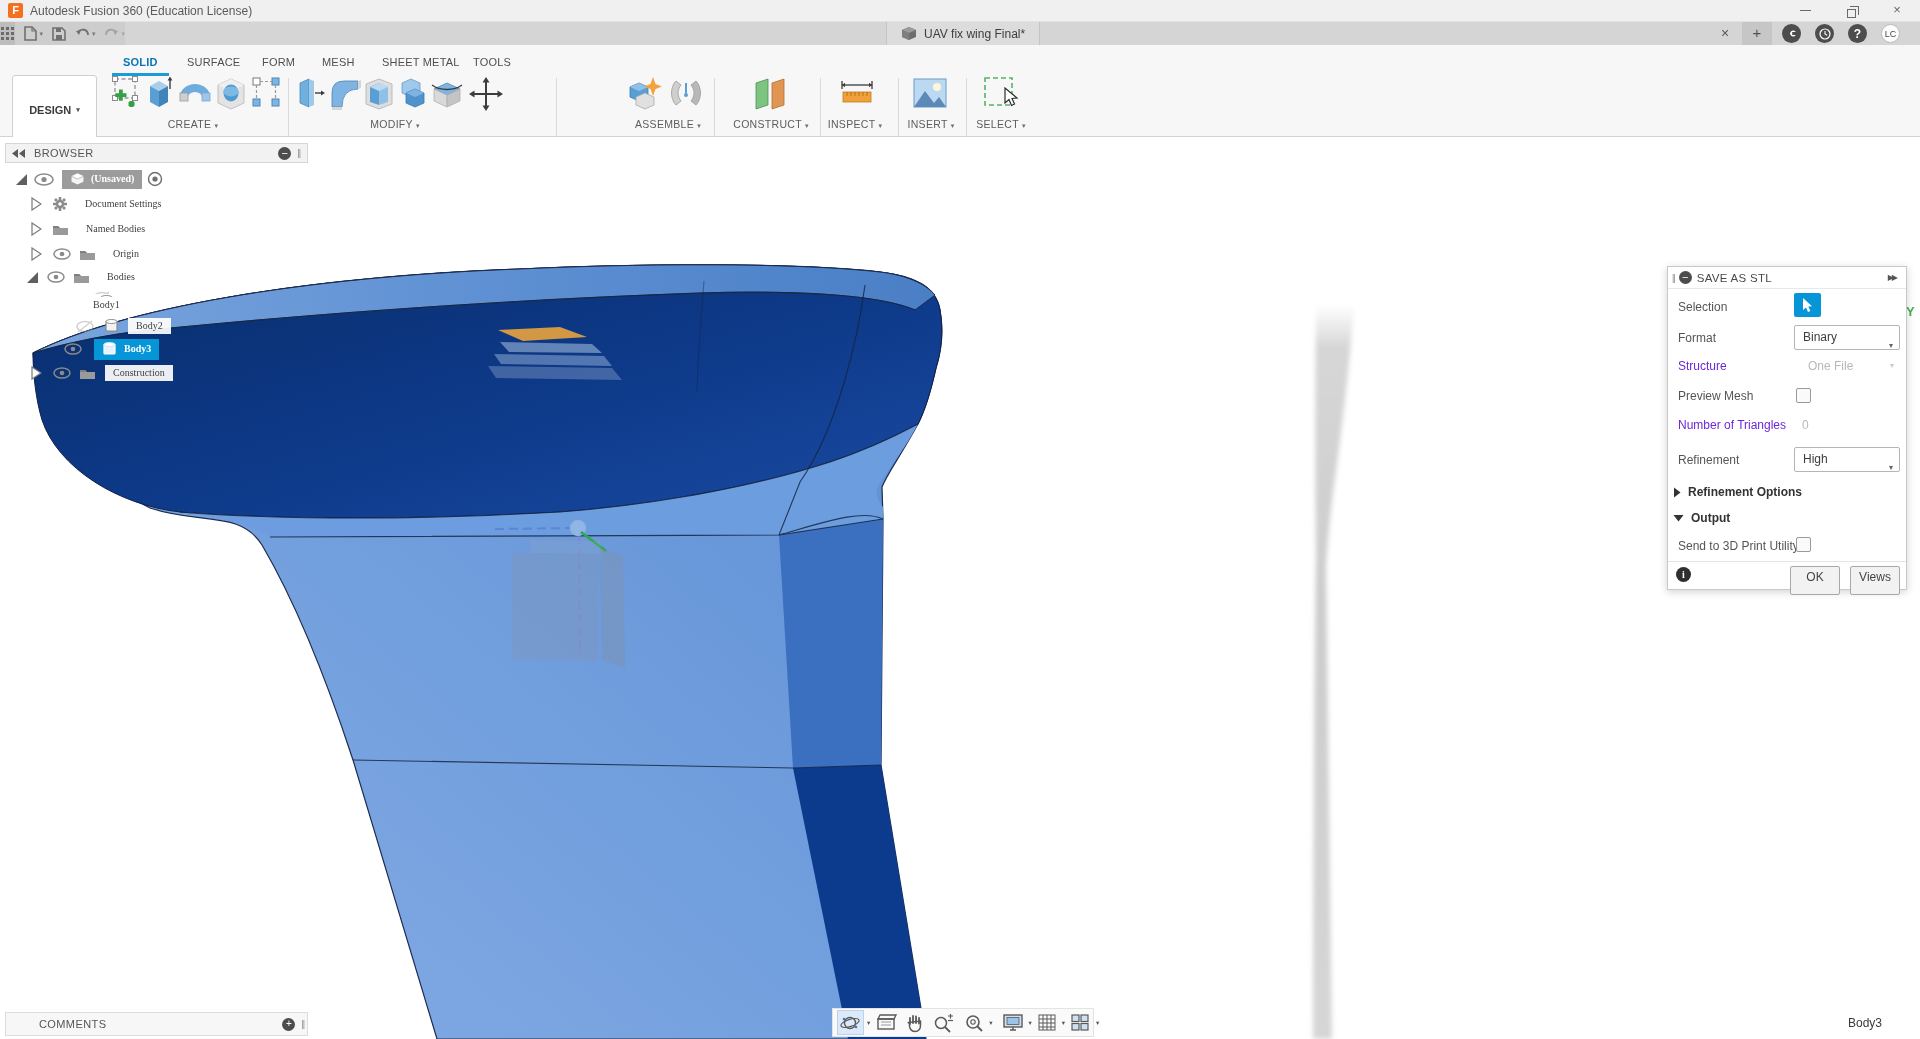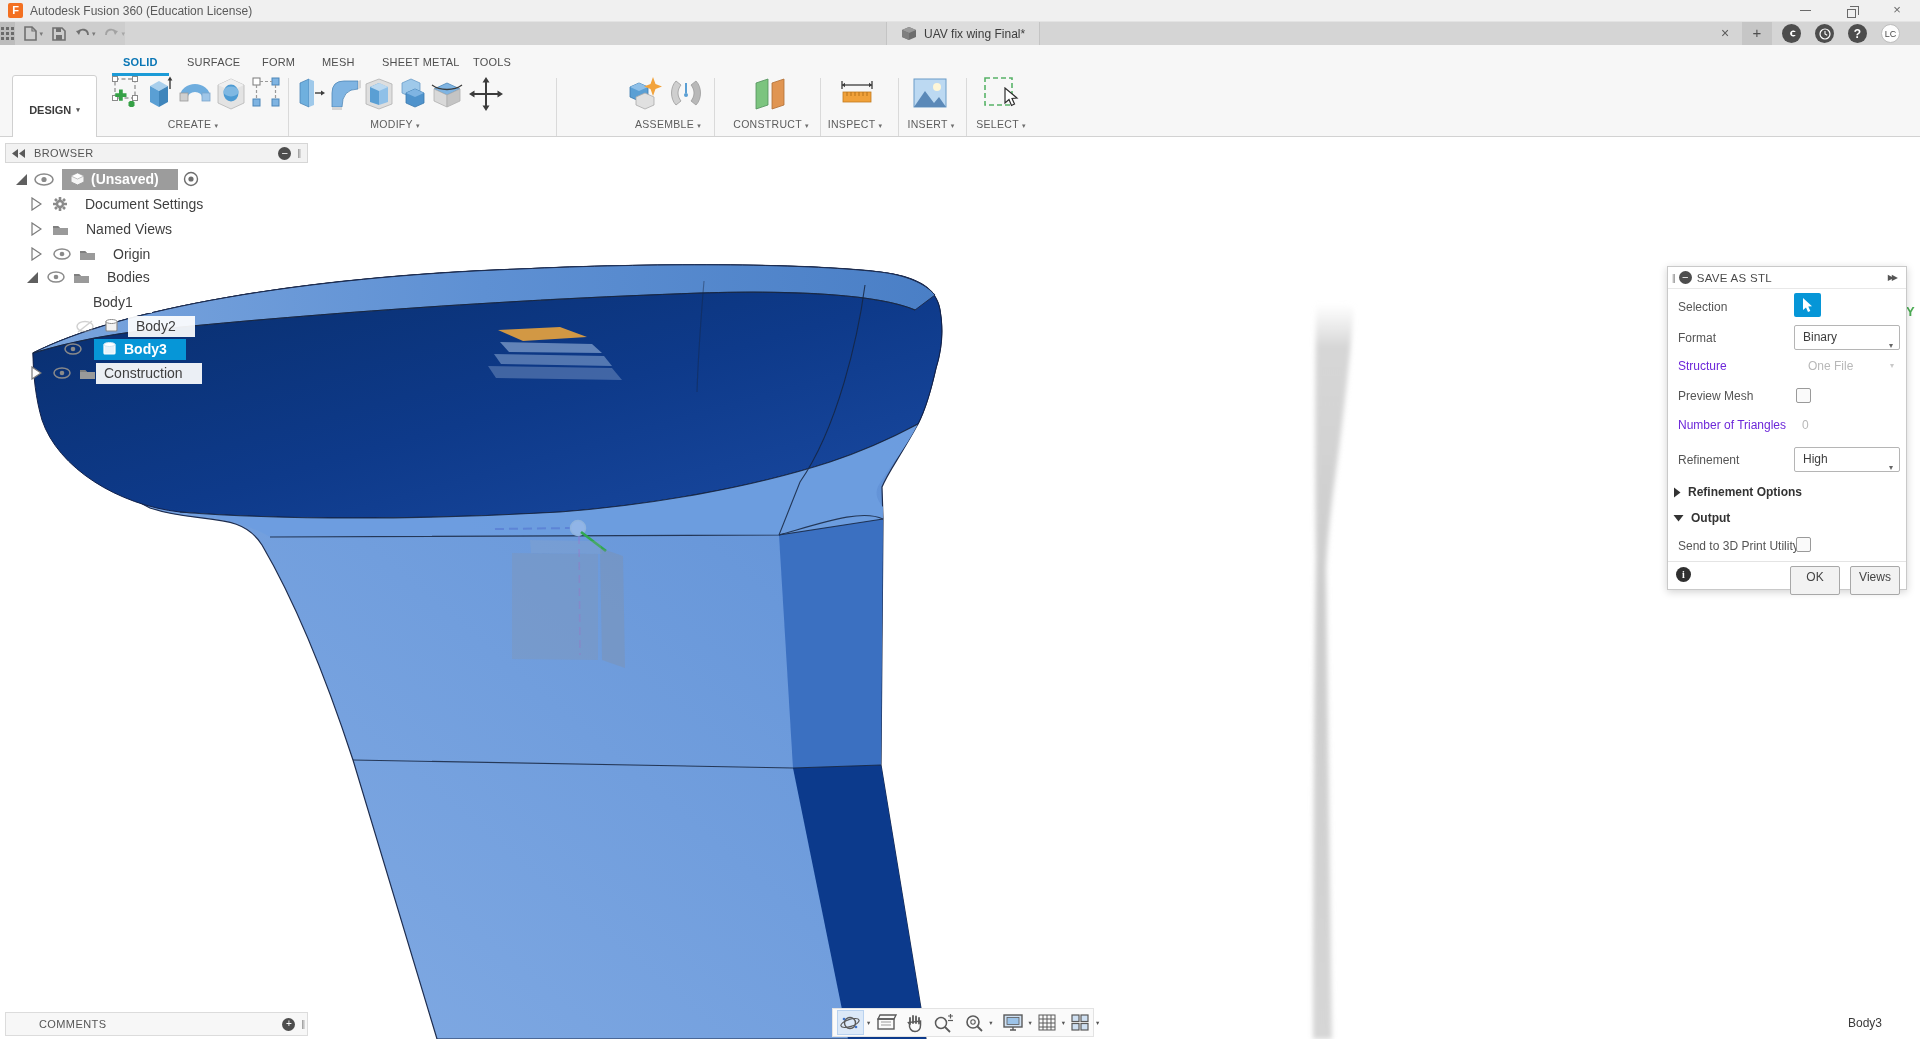--- a/index.html
+++ b/index.html
@@ -46,21 +46,21 @@
   #viewport { position:absolute; left:0; top:137px; width:1920px; height:902px; background:#fff; }
 
   
   #browser { position:absolute; left:0; top:143px; width:330px; }
   #browser-header { position:absolute; left:5px; top:0; width:303px; height:20px; background:#f2f2f2; border:1px solid #d6d6d6; display:flex; align-items:center; }
   .panel-header-text { font-size:11px; color:#555; letter-spacing:.4px; }
   .panel-minus { margin-left:auto; width:13px; height:13px; border-radius:50%; background:#4d4d4d; color:#fff; font-size:11px; line-height:12px; text-align:center; }
   .panel-grip { font-size:9px; color:#8a8a8a; margin:0 3px 0 6px; letter-spacing:-1px; }
   .brow { position:absolute; height:22px; display:flex; align-items:center; }
   .tri-open { width:0; height:0; border-left:11px solid transparent; border-bottom:11px solid #5f5f5f; }
-  .lblbox { background:rgba(255,255,255,.92); padding:2px 19px 3px 8px; font-size:14px; color:#3f3f3f; white-space:nowrap; }
+  .lblbox { background:rgba(255,255,255,.92); padding:2px 8px 3px 8px; font-size:10px; color:#3f3f3f; white-space:nowrap;font-family:Liberation Serif, serif; }
   .lblbox.sel { background:#0696d7; color:#fff; font-weight:bold; }
   .lblbox.root { background:#9c9c9c; color:#fff; font-weight:bold; display:flex; align-items:center; gap:6px; }
 
   
   #stl-dialog { position:absolute; left:1667px; top:266px; width:240px; height:324px; background:#fff; border:1px solid #c9c9c9; box-shadow:0 2px 8px rgba(0,0,0,.18); font-size:12px; color:#555; }
   #stl-header { position:absolute; left:0; top:0; width:100%; height:22px; border-bottom:1px solid #e8e8e8; display:flex; align-items:center; padding:0 4px; }
   #stl-title { font-size:11.5px; color:#4a4a4a; letter-spacing:.3px; margin-left:5px; }
   .dlg-label { position:absolute; left:10px; }
   .dlg-label.dis { color:#6d28d9; }
   .dropdown { position:absolute; left:126px; width:106px; height:25px; background:#fff; border:1px solid #b5b5b5; border-radius:2px; font-size:12px; color:#3d3d3d; line-height:23px; padding-left:8px; }
@@ -450,21 +450,21 @@
   </div>
 
   <div class="brow" style="left:31px; top:75px;">
     <svg width="11" height="14">
         <polygon points="1,1 10,7 1,13" fill="#fdfdfd" stroke="#7a7a7a" stroke-width="1.2"></polygon>
       </svg>
     <svg width="17" height="13" style="margin-left:10px">
         <path d="M1,3 L6,3 L8,5 L16,5 L16,12 L1,12 Z" fill="#9a9a9a"></path>
         <path d="M1,3 L6,3 L8,5 L1,5 Z" fill="#7f7f7f"></path>
       </svg>
-    <span class="lblbox" style="margin-left:9px">Named Views</span>
+    <span class="lblbox" style="margin-left:9px">Named Bodies</span>
   </div>
 
   <div class="brow" style="left:31px; top:100px;">
     <svg width="11" height="14">
         <polygon points="1,1 10,7 1,13" fill="#fdfdfd" stroke="#7a7a7a" stroke-width="1.2"></polygon>
       </svg>
     <svg width="18" height="12" style="margin-left:11px">
         <ellipse cx="9" cy="6" rx="8" ry="5" fill="none" stroke="#8a8a8a" stroke-width="1.5"></ellipse>
         <circle cx="9" cy="6" r="2.3" fill="#8a8a8a"></circle>
       </svg>
@@ -531,21 +531,21 @@
         <polygon points="1,1 10,7 1,13" fill="#fdfdfd" stroke="#7a7a7a" stroke-width="1.2"></polygon>
       </svg>
     <svg width="18" height="12" style="margin-left:11px">
         <ellipse cx="9" cy="6" rx="8" ry="5" fill="none" stroke="#8a8a8a" stroke-width="1.5"></ellipse>
         <circle cx="9" cy="6" r="2.3" fill="#8a8a8a"></circle>
       </svg>
     <svg width="17" height="13" style="margin-left:8px">
         <path d="M1,3 L6,3 L8,5 L16,5 L16,12 L1,12 Z" fill="#9a9a9a"></path>
         <path d="M1,3 L6,3 L8,5 L1,5 Z" fill="#7f7f7f"></path>
       </svg>
-    <span class="lblbox" style="">Construction</span>
+    <span class="lblbox" style="margin-left:9px">Construction</span>
   </div>
 </div>
 
 <div id="stl-dialog">
   <div id="stl-header">
     <span class="panel-grip" style="margin:0">||</span>
     <span class="panel-minus" style="margin-left:4px">−</span>
     <span id="stl-title">SAVE AS STL</span>
     <span style="margin-left:auto; font-size:8px; color:#555; letter-spacing:-2px; padding-right:6px;">▶▶</span>
   </div>

